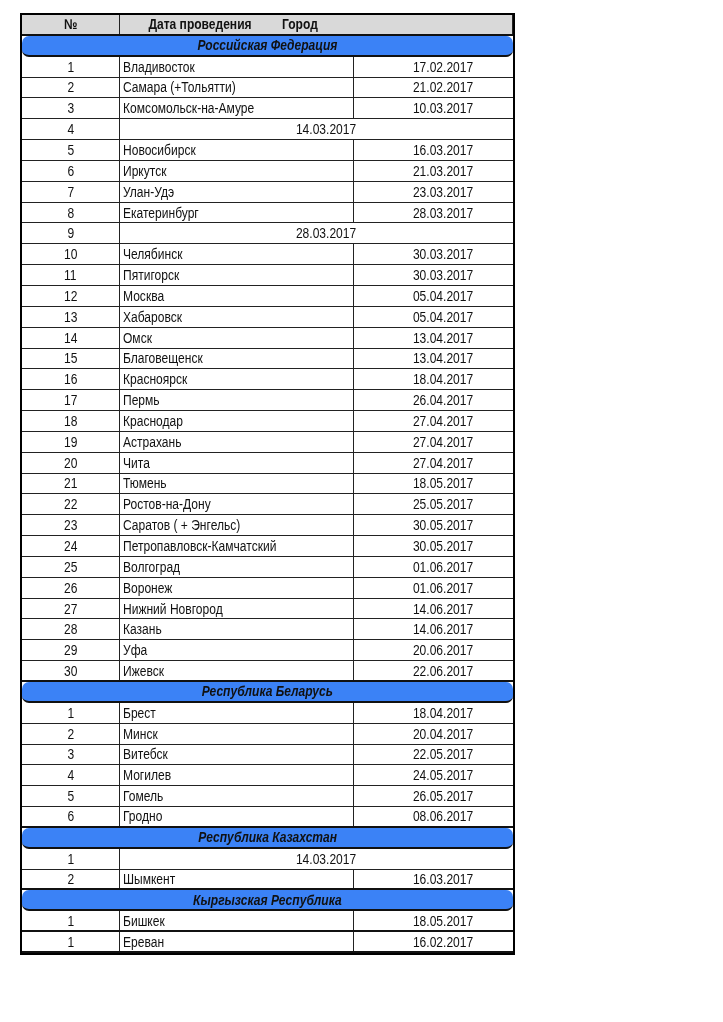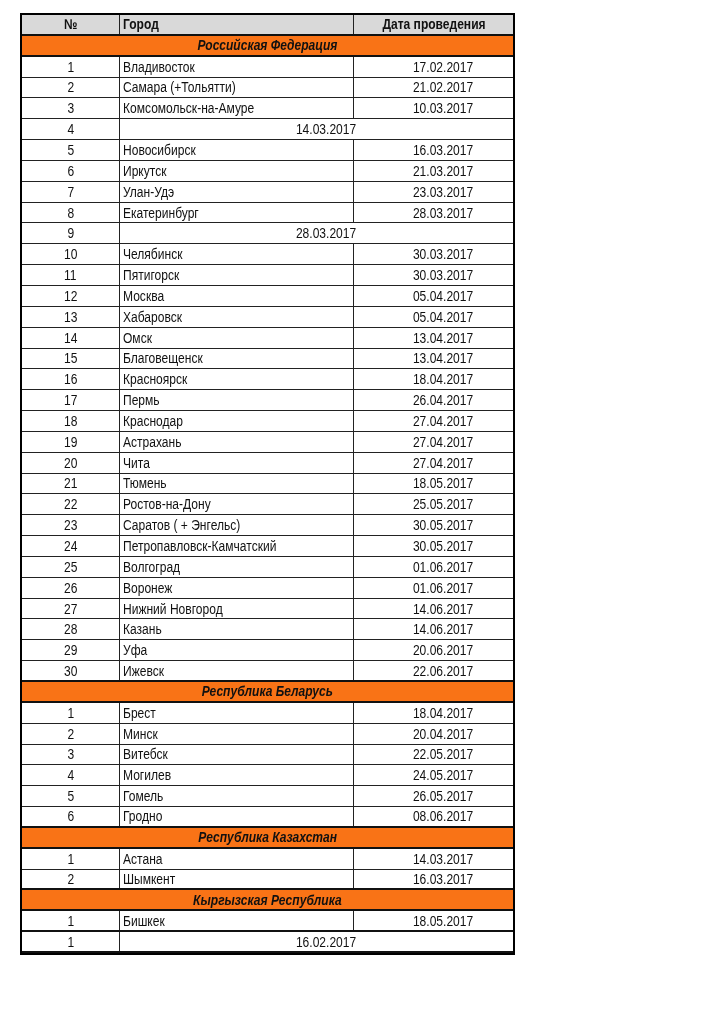--- a/index.html
+++ b/index.html
@@ -12,37 +12,37 @@
   }
   .row { display:flex; height:20.85px; box-sizing:border-box; border-bottom:1px solid #222; }
   .row:last-child { border-bottom:none; }
   .row.thick { border-bottom:2px solid #111; }
   .c { box-sizing:border-box; display:flex; align-items:center; white-space:nowrap; overflow:hidden; }
   .c1 { width:98px; justify-content:center; border-right:1.5px solid #222; }
   .c2 { width:234px; padding-left:3px; border-right:1.5px solid #222; }
   .c3 { flex:1; justify-content:center; padding-left:20px; }
   .hdr { background:#d9d9d9; font-weight:bold; }
   .hdr .c2 { font-weight:bold; }
-  .sec { background:#f97316; justify-content:center; align-items:center; font-weight:bold; font-style:italic; display:flex; }
+  .sec { background:#3b82f6; justify-content:center; align-items:center; font-weight:bold; font-style:italic; display:flex;border-radius:7px; }
   .narrow { transform:scaleX(0.86); transform-origin:left center; display:inline-block; }
   .narrowc { transform:scaleX(0.86); display:inline-block; }
 </style>
 </head>
 <body>
 
 <div class="tbl" id="tbl">
   <div class="row hdr thick">
     <div class="c c1">
         <span class="narrowc">№</span>
       </div>
+    <div class="c c3" style="padding-left:0">
+        <span class="narrowc">Дата проведения</span>
+      </div>
     <div class="c c2">
         <span class="narrow">Город</span>
-      </div>
-    <div class="c c3" style="padding-left:0">
-        <span class="narrowc">Дата проведения</span>
       </div>
   </div>
 <div class="row sec thick">
       <span class="narrowc">Российская Федерация</span>
     </div>
     <div class="row">
       <div class="c c1">
         <span class="narrowc">1</span>
       </div>
       <div class="c c2">
@@ -434,23 +434,20 @@
         <span class="narrowc">08.06.2017</span>
       </div>
     </div>
     <div class="row sec thick">
       <span class="narrowc">Республика Казахстан</span>
     </div>
     <div class="row">
       <div class="c c1">
         <span class="narrowc">1</span>
       </div>
-      <div class="c c2">
-        <span class="narrow">Астана</span>
-      </div>
       <div class="c c3">
         <span class="narrowc">14.03.2017</span>
       </div>
     </div>
     <div class="row thick">
       <div class="c c1">
         <span class="narrowc">2</span>
       </div>
       <div class="c c2">
         <span class="narrow">Шымкент</span>
@@ -469,18 +466,21 @@
       <div class="c c2">
         <span class="narrow">Бишкек</span>
       </div>
       <div class="c c3">
         <span class="narrowc">18.05.2017</span>
       </div>
     </div>
     <div class="row thick">
       <div class="c c1">
         <span class="narrowc">1</span>
+      </div>
+      <div class="c c2">
+        <span class="narrow">Ереван</span>
       </div>
       <div class="c c3">
         <span class="narrowc">16.02.2017</span>
       </div>
     </div>
   </div>
 
 </body></html>

